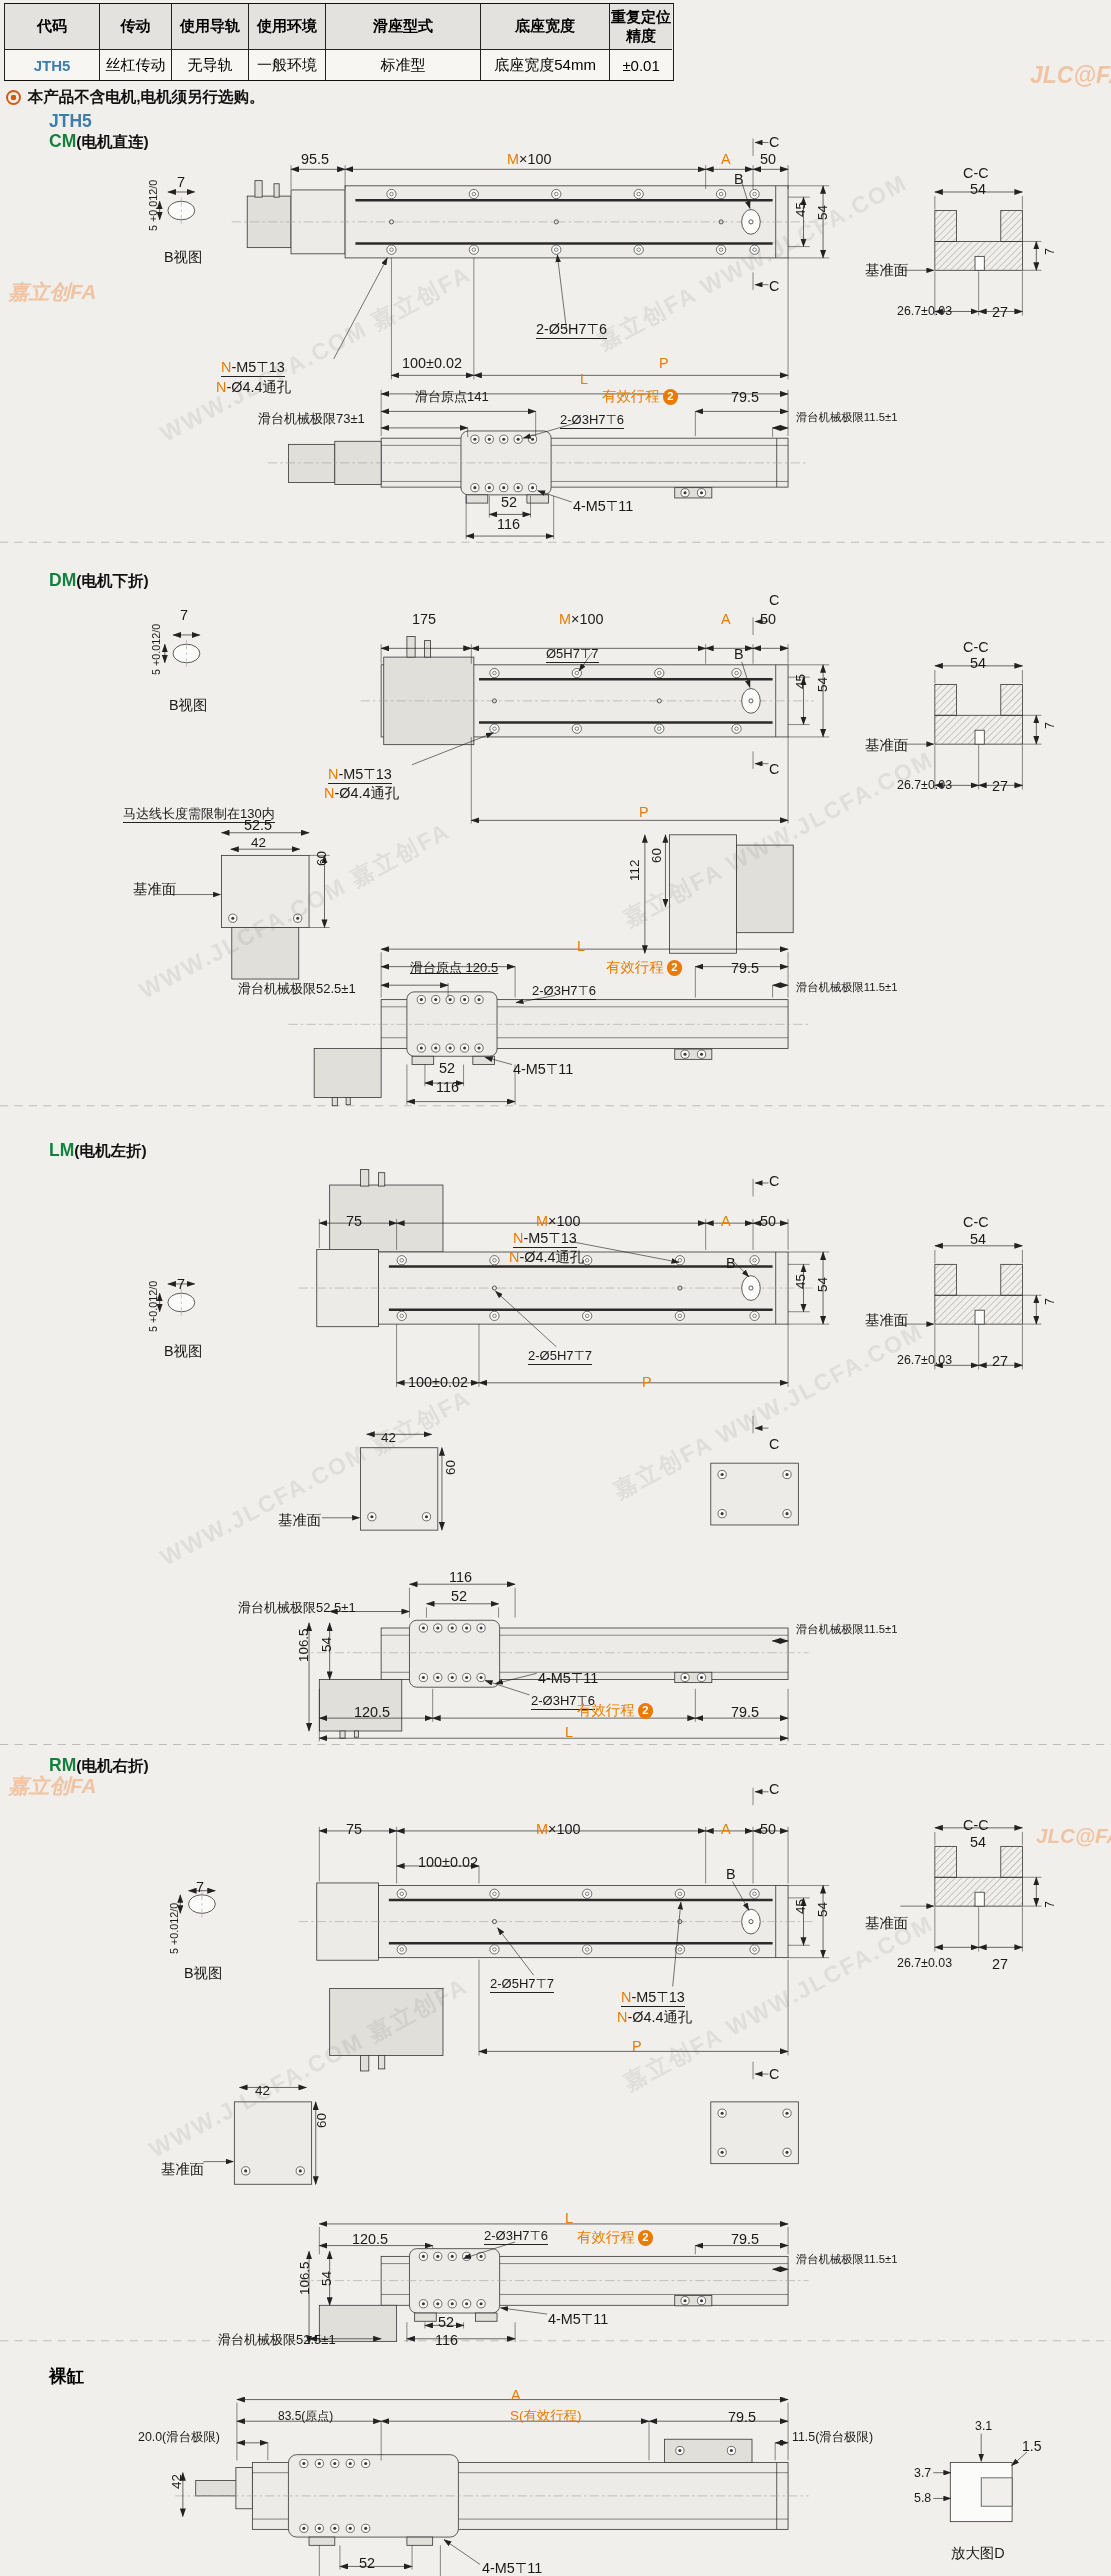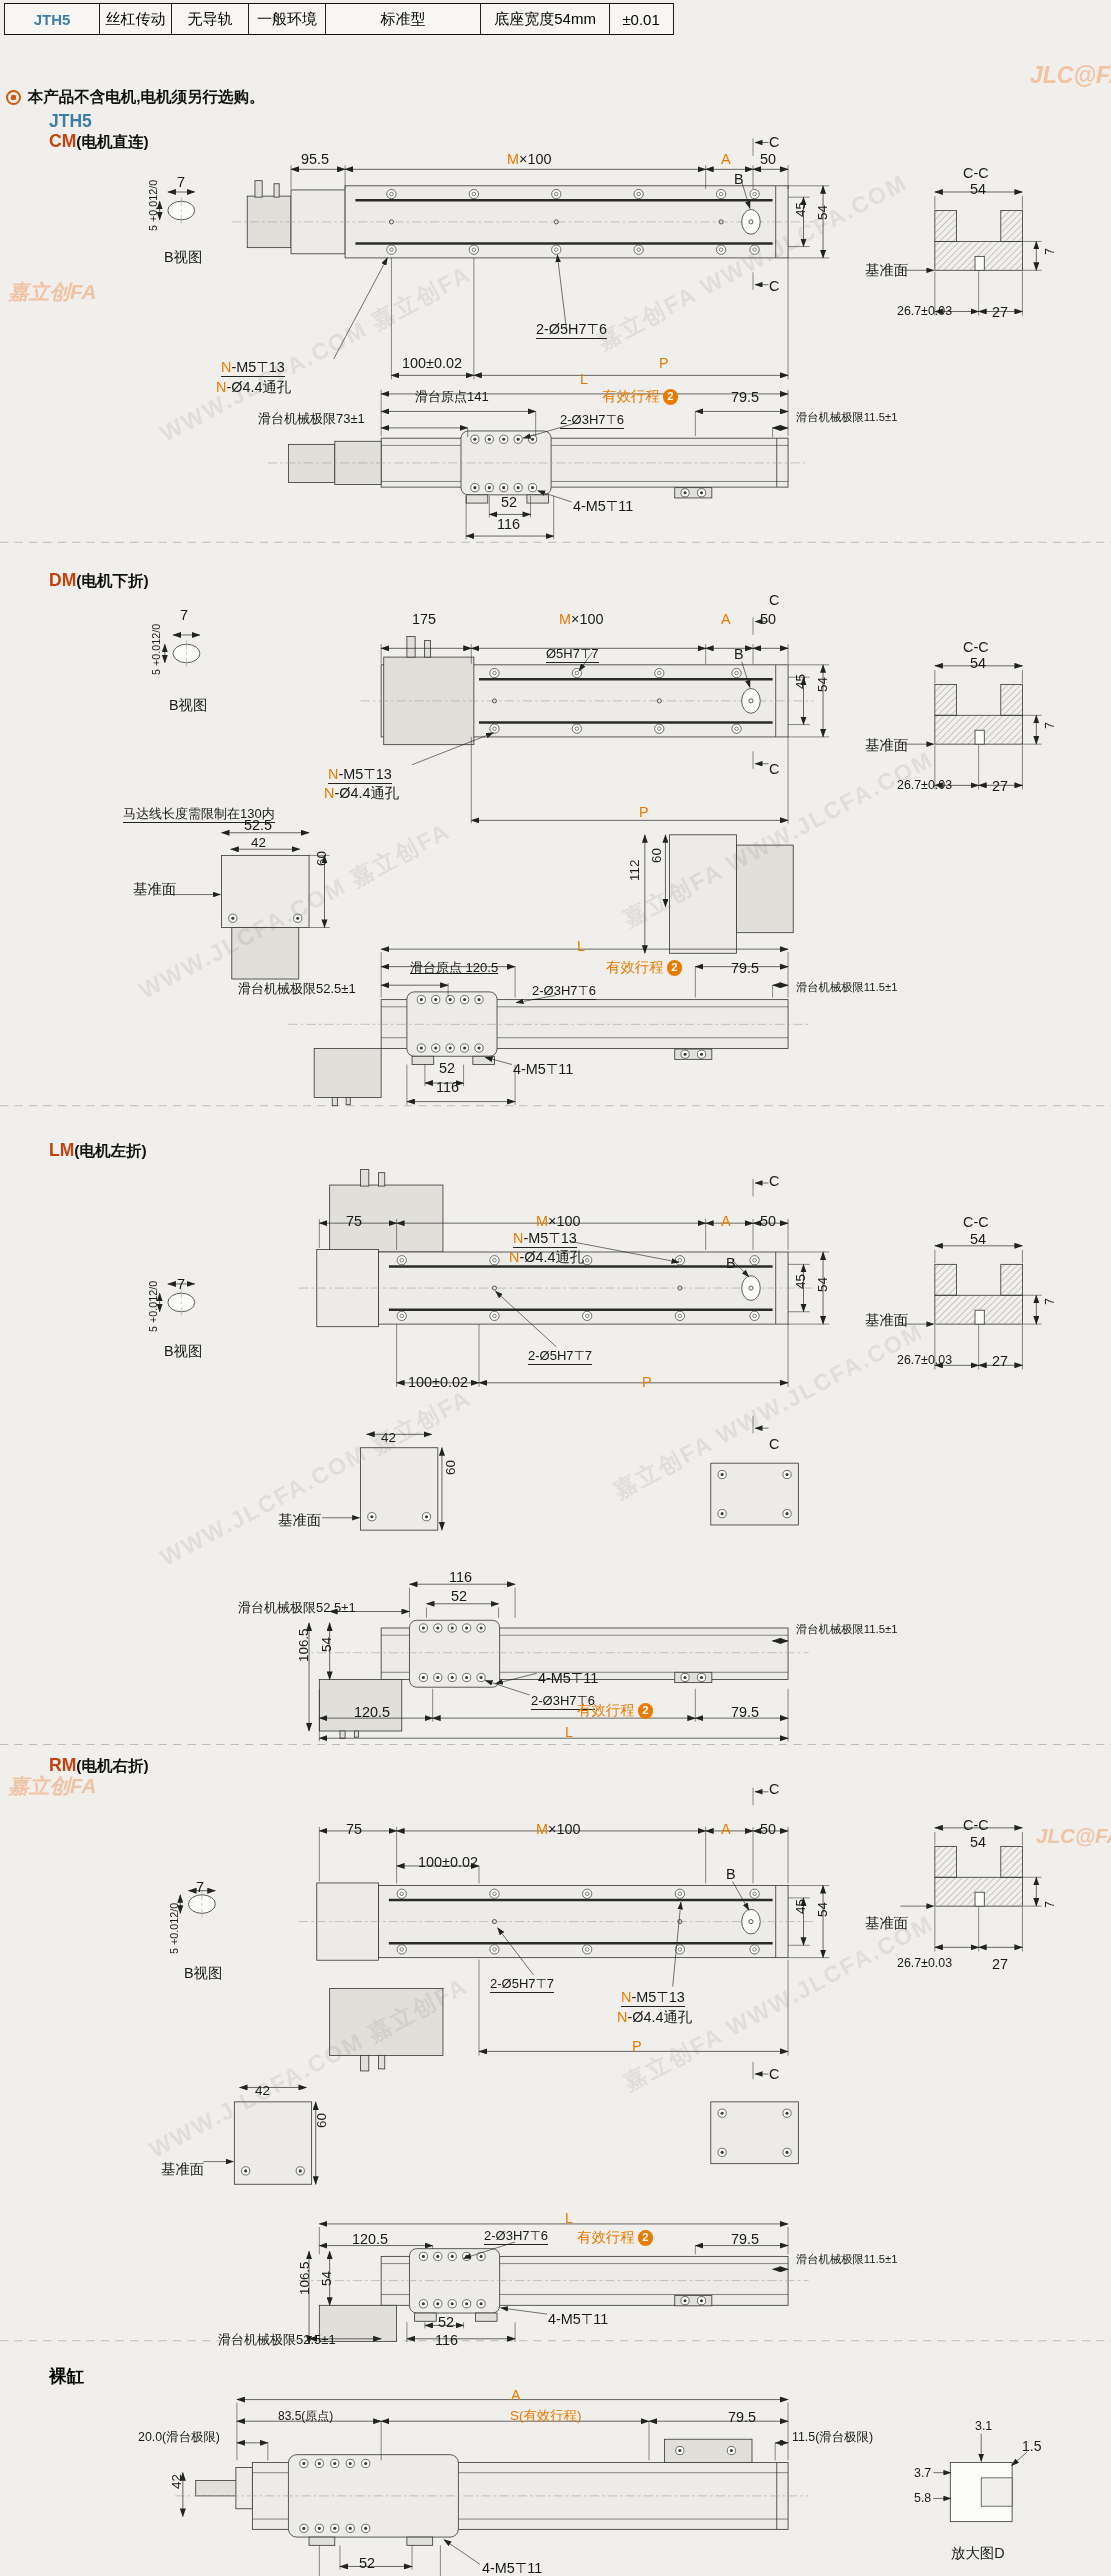--- a/index.html
+++ b/index.html
@@ -16,21 +16,21 @@
   .cl{stroke:#a6a6a0;stroke-width:1.2;stroke-dasharray:18 6 5 6;fill:none}
   .hz{fill:url(#ht);stroke:#3a3a3a;stroke-width:1.6}
   .sep{stroke:#bdbdb7;stroke-width:2;stroke-dasharray:16 12}
   .sec{position:absolute;left:0;width:1111px;}
   .lbl{position:absolute;white-space:nowrap;color:#1a1a1a;transform-origin:0 0;line-height:1.05;}
   .lbl.o{color:#e87b00}
   .lbl .o{color:#e87b00}
   .lbl.u{border-bottom:1px solid #222;padding-bottom:1px}
   .bdg{display:inline-block;margin-left:3.1px;width:15.5px;height:15.5px;border-radius:50%;background:#e87b00;color:#fff;font-size:11.3px;line-height:15.5px;text-align:center;font-weight:bold;vertical-align:1px}
   .sech{position:absolute;left:49px;font-weight:bold;font-size:17.5px}
-  .sech .code{color:#c2410c}
+  .sech .code{color:#15803d}
   .sech .suffix{color:#111;font-size:15.5px}
   .brand{position:absolute;left:49px;font-weight:bold;font-size:17.5px;color:#3d7ea9}
   #spec-table{position:absolute;left:4.1px;top:3.1px;width:668px;border-top:1.5px solid #111;border-bottom:1.5px solid #111;border-left:0.5px solid #222;border-right:0.5px solid #222;}
   .trow{display:flex;}
   .tcell{box-sizing:border-box;border-right:0.5px solid #222;display:flex;align-items:center;justify-content:center;text-align:center;font-size:15px;}
   .tcell:last-child{border-right:none}
   .thead .tcell{height:46px;background:#e3e2df;font-weight:bold;border-bottom:1px solid #222;}
   .tbody .tcell{height:30px;background:#f7f6f3;}
   .tbody .tcell.code{color:#3d7ea9;font-weight:bold}
   #note{position:absolute;left:6.2px;top:87px;font-size:15.5px;font-weight:600;color:#111;display:flex;align-items:center;}
@@ -634,20 +634,29 @@
 <line class="d" x1="1845" y1="6222" x2="2015" y2="6222"></line>
         <path class="e" d="M1845,6129V6228M2015,6129V6228"></path>
 <path class="ln" d="M1866,6244L1902,6232V6272L1866,6260z"></path>
 <circle class="ln" cx="1950" cy="6252" r="16"></circle>
         <circle class="ln" cx="1950" cy="6252" r="8"></circle>
 <line class="cl" x1="1840" y1="6252" x2="1980" y2="6252"></line>
 </g>
 </svg>
 
 <div id="spec-table">
+  <div class="trow thead">
+        <div class="tcell" style="width: 95px;">代码</div>
+        <div class="tcell" style="width: 72px;">传动</div>
+        <div class="tcell" style="width: 77px;">使用导轨</div>
+        <div class="tcell" style="width: 77px;">使用环境</div>
+        <div class="tcell" style="width: 155px;">滑座型式</div>
+        <div class="tcell" style="width: 129px;">底座宽度</div>
+        <div class="tcell" style="width: 62px;">重复定位精度</div>
+      </div>
   <div class="trow tbody">
         <div class="tcell code" style="width: 95px;">JTH5</div>
         <div class="tcell" style="width: 72px;">丝杠传动</div>
         <div class="tcell" style="width: 77px;">无导轨</div>
         <div class="tcell" style="width: 77px;">一般环境</div>
         <div class="tcell" style="width: 155px;">标准型</div>
         <div class="tcell" style="width: 129px;">底座宽度54mm</div>
         <div class="tcell" style="width: 62px;">±0.01</div>
       </div>
 </div>

